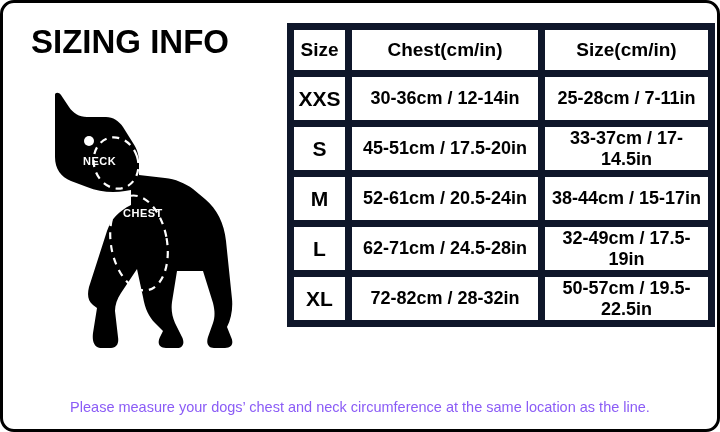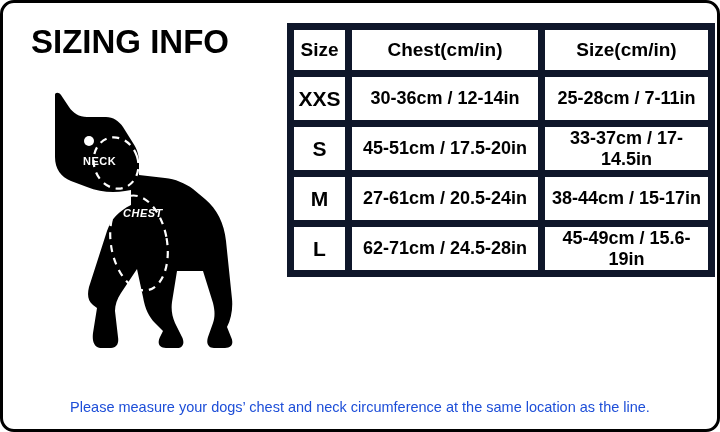--- a/index.html
+++ b/index.html
@@ -60,21 +60,21 @@
     display: block;
   }
   .label-neck, .label-chest {
     position: absolute;
     font-size: 11px;
     font-weight: bold;
     color: #ffffff;
     letter-spacing: 0.5px;
   }
   .label-neck { left: 56px; top: 78px; margin-top: 12px; }
-  .label-chest { left: 96px; top: 142px; font-style: italic; }
+  .label-chest { left: 96px; top: 142px; }
 
   
   .table-col {
     flex: 1 1 auto;
     padding-left: 4px;
     padding-top: 2px;
   }
   table.sizing {
     border-collapse: collapse;
     width: 100%;
@@ -104,21 +104,21 @@
   }
 
   
   .footer {
     position: absolute;
     left: 0;
     right: 0;
     bottom: 14px;
     text-align: center;
     font-size: 14.5px;
-    color: #1d4ed8;
+    color: #8b5cf6;
     padding: 0 20px;
     box-sizing: border-box;
   }
 </style>
 </head>
 <body>
 
 <div class="card">
 
   <div class="content">
@@ -213,27 +213,32 @@
             <td class="val-cell">30-36cm / 12-14in</td>
             <td class="val-cell">25-28cm / 7-11in</td>
           </tr>
           <tr>
             <td class="size-cell">S</td>
             <td class="val-cell">45-51cm / 17.5-20in</td>
             <td class="val-cell">33-37cm / 17-14.5in</td>
           </tr>
           <tr>
             <td class="size-cell">M</td>
-            <td class="val-cell">27-61cm / 20.5-24in</td>
+            <td class="val-cell">52-61cm / 20.5-24in</td>
             <td class="val-cell">38-44cm / 15-17in</td>
           </tr>
           <tr>
             <td class="size-cell">L</td>
             <td class="val-cell">62-71cm / 24.5-28in</td>
-            <td class="val-cell">45-49cm / 15.6-19in</td>
+            <td class="val-cell">32-49cm / 17.5-19in</td>
+          </tr>
+          <tr>
+            <td class="size-cell">XL</td>
+            <td class="val-cell">72-82cm / 28-32in</td>
+            <td class="val-cell">50-57cm / 19.5-22.5in</td>
           </tr>
         </tbody>
       </table>
     </div>
 
   </div>
 
   <div class="footer">Please measure your dogs’   chest and neck circumference at the same location as the line.</div>
 
 </div>

